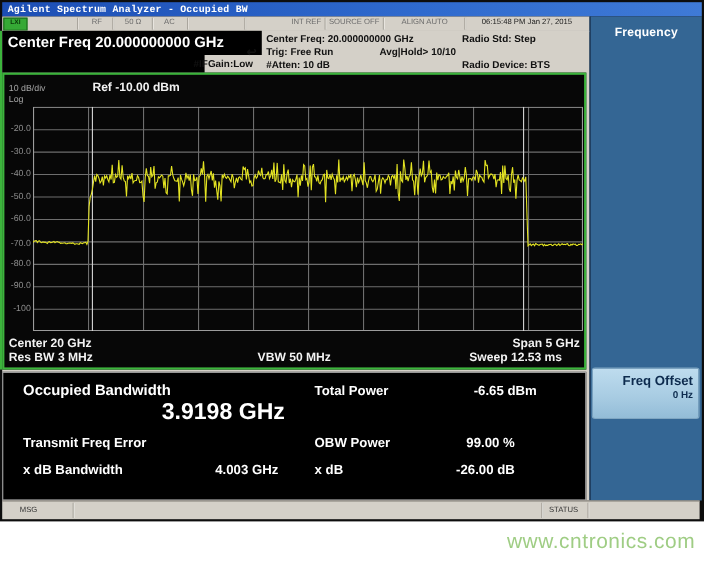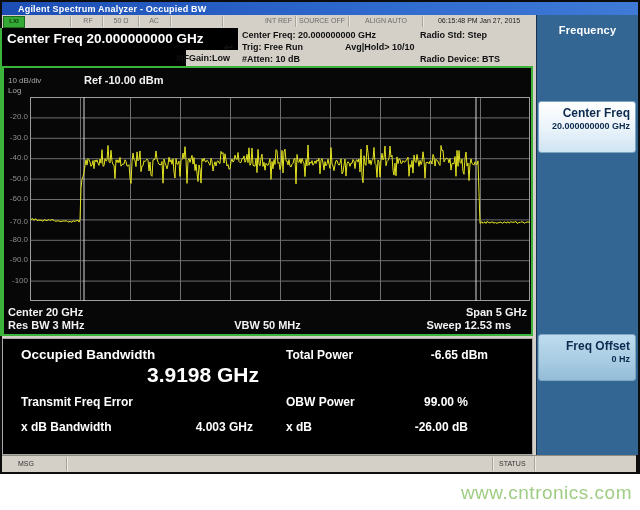--- a/index.html
+++ b/index.html
@@ -4,21 +4,21 @@
 <style>
   html,body{margin:0;padding:0;background:#ffffff;}
   body{width:640px;height:510px;position:relative;overflow:hidden;
        font-family:"Liberation Sans",sans-serif;-webkit-font-smoothing:none;}
   .stage{position:absolute;left:0;top:0;width:640px;height:510px;}
   .instrument{position:absolute;left:0;top:0;width:640px;height:474px;background:#0d0d0d;}
 
   
   .titlebar{position:absolute;left:2px;top:2px;width:636px;height:13px;
     background:linear-gradient(90deg,#1c4eb4,#2f6ace 60%,#3f7ad6);display:flex;align-items:center;}
-  .titlebar span{color:#fff;font-size:9px;font-weight:bold;padding-left:16px;letter-spacing:.2px;}
+  .titlebar span{color:#fff;font-size:9px;font-weight:bold;padding-left:5px;letter-spacing:.2px;font-family:Liberation Mono, monospace;}
 
   
   .statusbar{position:absolute;left:2px;top:15px;width:534px;height:13px;background:#d4d0c8;
     border-bottom:1px solid #b9b5ad;font-size:7px;color:#6b6b6b;}
   .statusbar .cell{position:absolute;top:2px;text-align:center;}
   .lxi{position:absolute;left:1px;top:1px;width:20px;height:10px;background:#35a935;
     border:1px solid #1d6b1d;color:#0a3a0a;font-size:6px;font-weight:bold;line-height:9px;text-align:center;}
   .sdiv{position:absolute;top:1px;width:1px;height:11px;background:#a9a59d;border-right:1px solid #e8e5df;}
   .sdate{color:#1c1c1c;}
 
@@ -177,24 +177,20 @@
         <span class="rlabel" style="left:18px;top:81px">x dB Bandwidth</span>
         <span class="rval" style="left:130px;top:81px;width:120px">4.003 GHz</span>
         <span class="rlabel" style="left:283px;top:81px">x dB</span>
         <span class="rval" style="left:360px;top:81px;width:105px">-26.00 dB</span>
       </div>
     </div>
 
     <div class="sidebar">
       <div class="sktitle">Frequency</div>
 
-      <div class="skbtn sel" style="top:86px;height:52px">
-        <span class="bl">Center Freq</span>
-        <span class="bv">20.000000000 GHz</span>
-      </div>
 
 
       <div class="skbtn nrm" style="top:319px;height:47px">
         <span class="bl">Freq Offset</span>
         <span class="bv">0 Hz</span>
       </div>
     </div>
 
     <div class="footer">
       <span style="left:16px">MSG</span>

